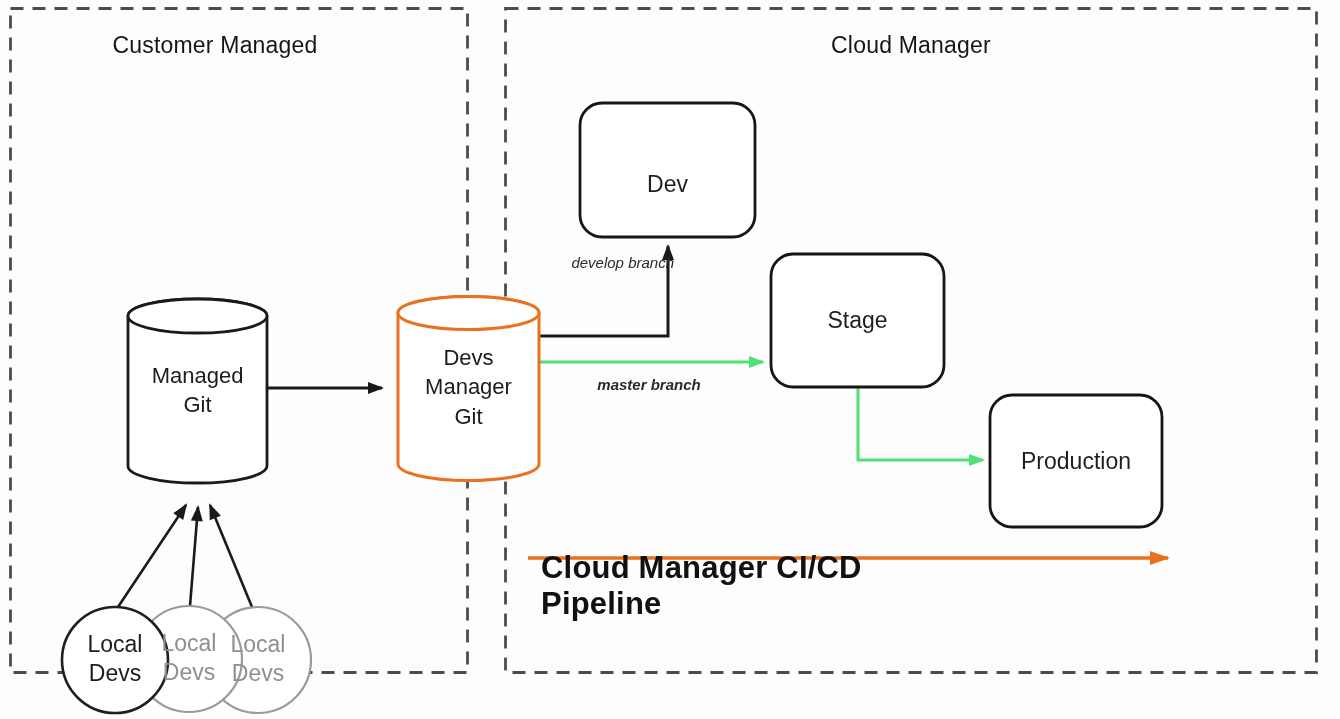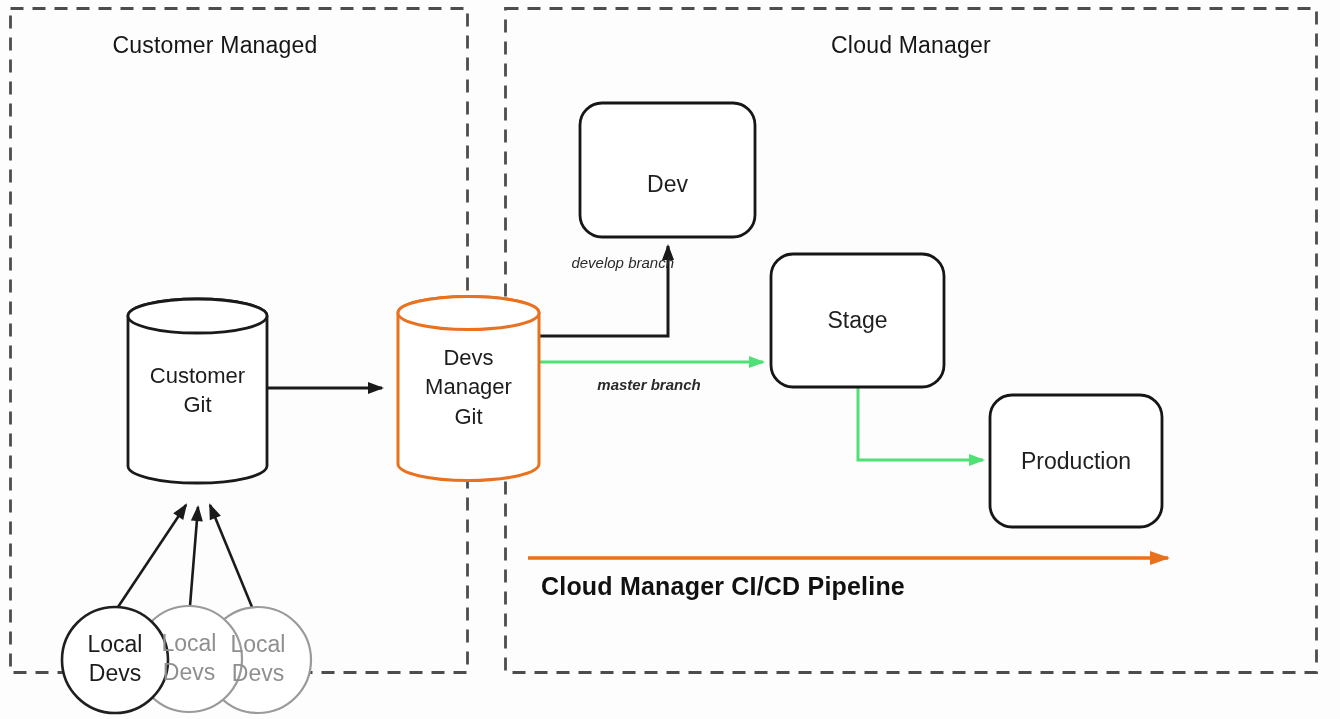--- a/index.html
+++ b/index.html
@@ -7,21 +7,21 @@
     position:relative;width:1340px;height:719px;background:#fdfdfd;overflow:hidden;
     font-family:"Liberation Sans", sans-serif;color:#1a1a1a;
   }
   .stage svg{position:absolute;left:0;top:0;}
   .label{position:absolute;display:flex;align-items:center;justify-content:center;text-align:center;}
   .multiline{white-space:pre-line;}
   .panel-title{font-size:23px;font-weight:500;letter-spacing:.2px;color:#161616;justify-content:center;}
   .node-label{font-size:23px;color:#1f1f1f;}
   .cyl-label{font-size:22px;line-height:1.32;color:#1c1c1c;}
   .branch-label{font-style:italic;font-size:15px;color:#2a2a2a;}
-  .pipeline-label{font-size:25px;font-weight:600;letter-spacing:.2px;color:#111;}
+  .pipeline-label{font-size:31px;font-weight:600;letter-spacing:.2px;color:#111;}
   .devs-label{font-size:23px;line-height:1.28;}
   .devs-dark{color:#1c1c1c;}
   .devs-gray{color:#8f8f8f;}
 </style>
 </head>
 <body>
 
 <div class="stage">
 
   <svg width="1340" height="719" viewBox="0 0 1340 719">
@@ -66,21 +66,21 @@
     <rect x="771" y="254" width="173" height="133" rx="22" fill="#ffffff" stroke="#161616" stroke-width="2.8"></rect>
     <rect x="990" y="395" width="172" height="132" rx="22" fill="#ffffff" stroke="#161616" stroke-width="2.8"></rect>
 
     <path d="M528,558 L1168,558" fill="none" stroke="#E8711E" stroke-width="3.4" marker-end="url(#mk-orange)"></path>
   </svg>
 
   <div class="label panel-title" style="left:10px;top:30px;width:410px;height:30px;">Customer Managed</div>
 
   <div class="label panel-title" style="left:505px;top:30px;width:812px;height:30px;">Cloud Manager</div>
 
-  <div class="label cyl-label multiline" style="left:128px;top:305px;width:139px;height:170px;">Customer
+  <div class="label cyl-label multiline" style="left:128px;top:305px;width:139px;height:170px;">Managed
 Git</div>
 
   <div class="label cyl-label multiline" style="left:398px;top:302px;width:141px;height:170px;">Devs
 Manager
 Git</div>
 
   <div class="label node-label" style="left:580px;top:117px;width:175px;height:134px;">Dev</div>
 
   <div class="label node-label" style="left:771px;top:254px;width:173px;height:133px;">Stage</div>
 

